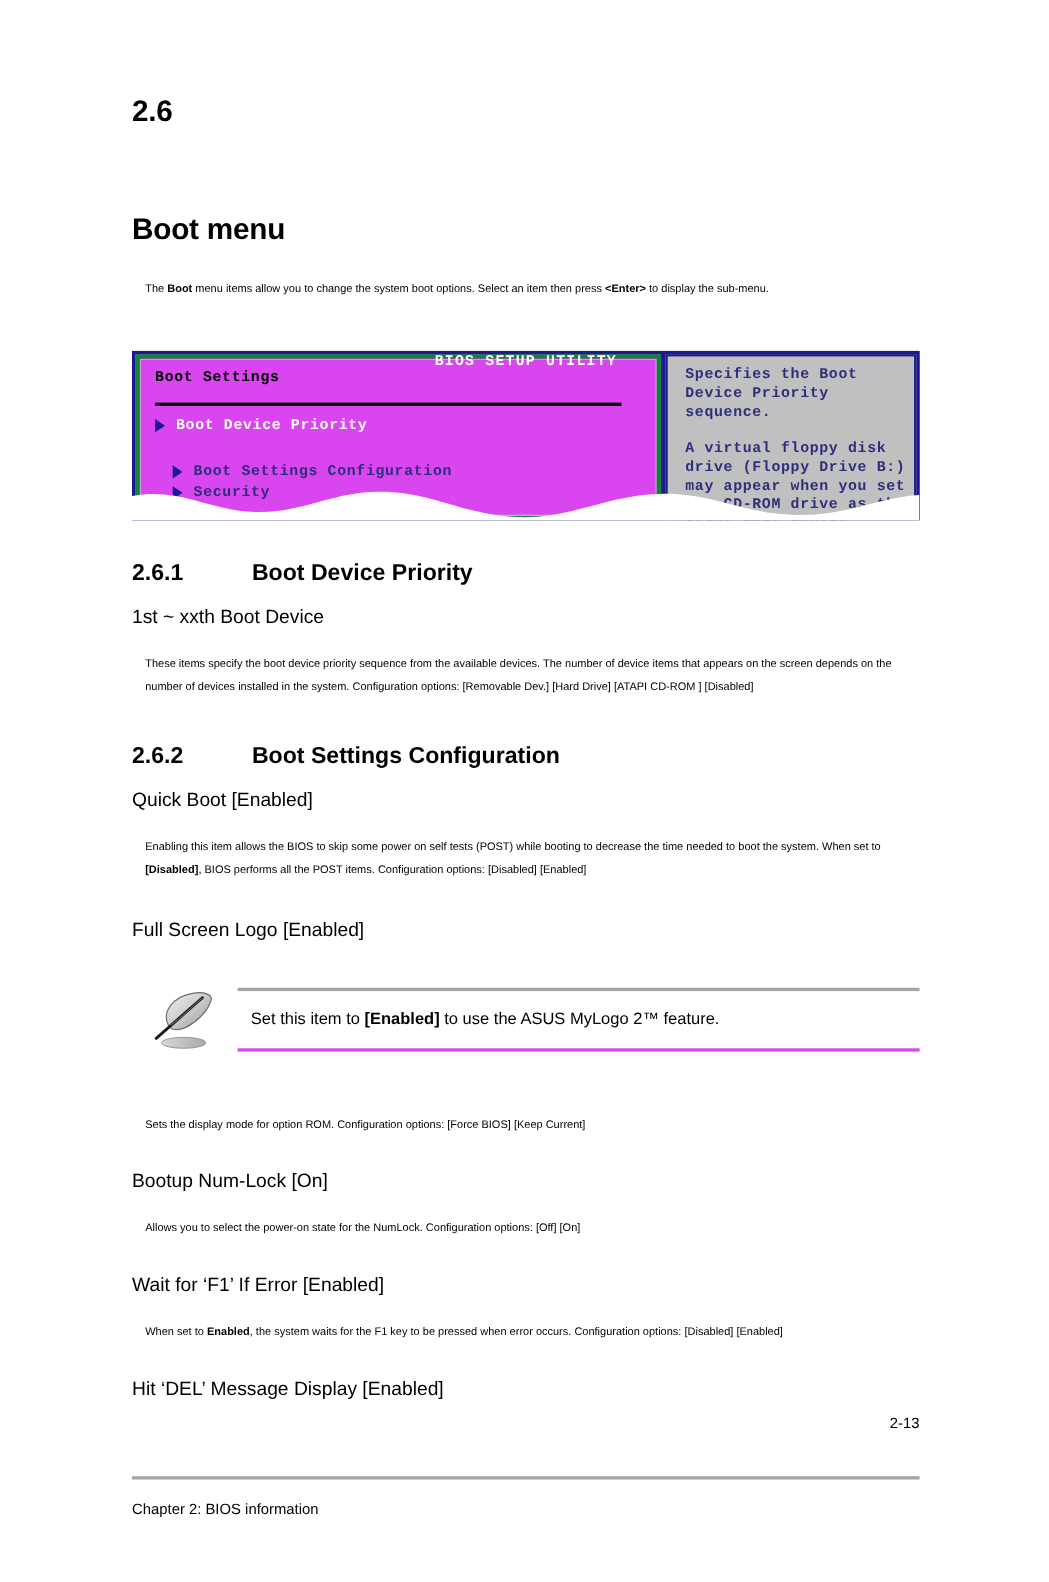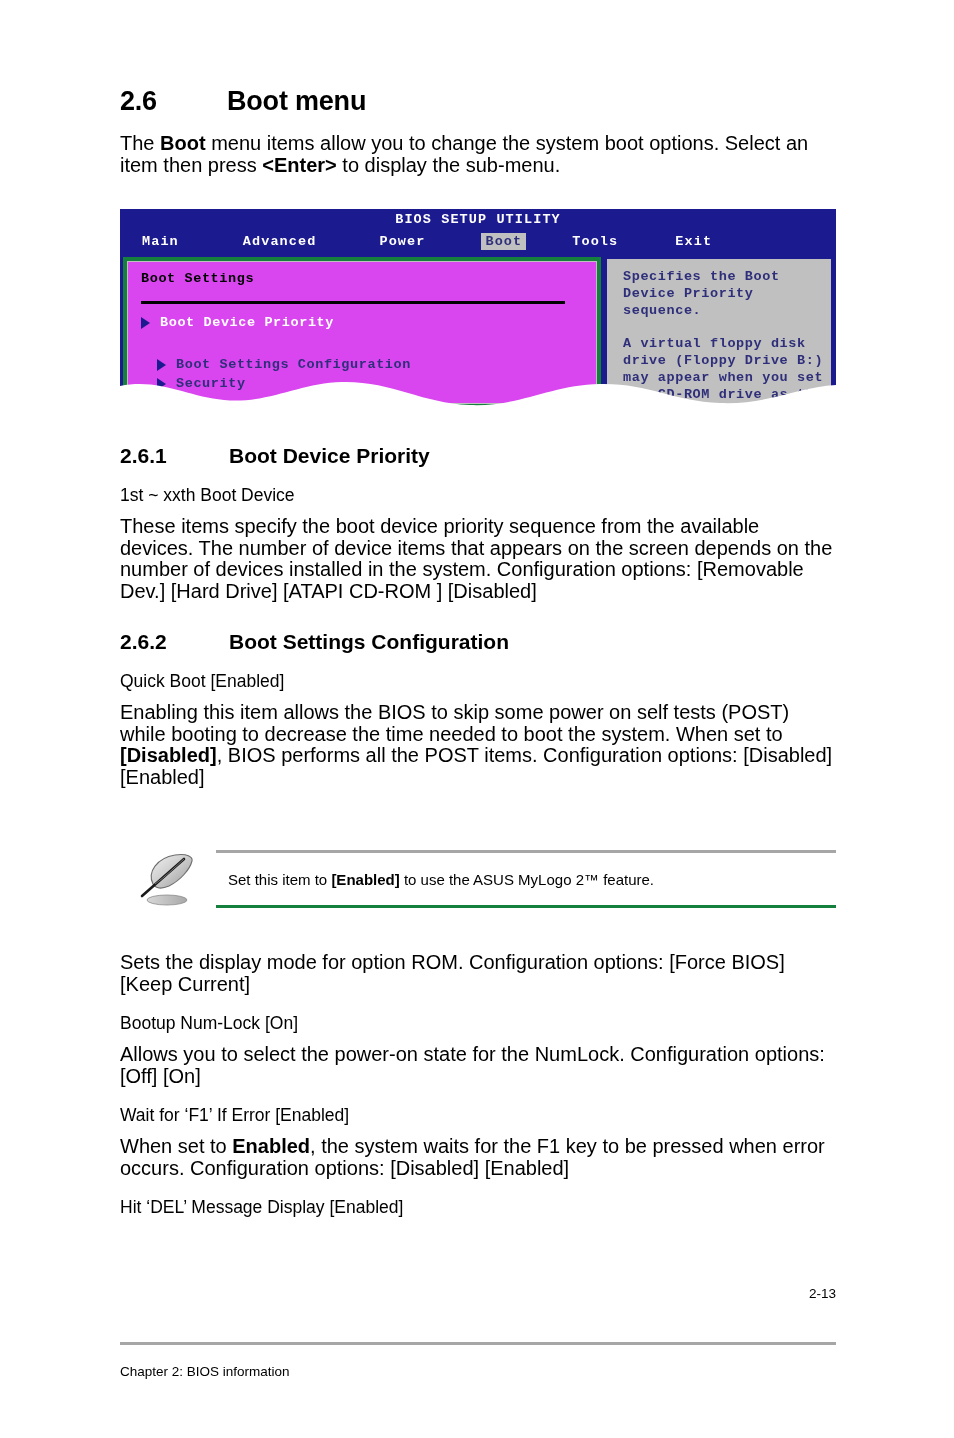--- a/index.html
+++ b/index.html
@@ -27,39 +27,40 @@
   }
 
   
   .h1 {
     display: flex;
     align-items: baseline;
     font-size: 27px;
     font-weight: bold;
     letter-spacing: -0.2px;
     margin: 0;
+    flex-direction: column;
   }
   .h1 .num { width: 107px; flex: 0 0 107px; }
   .h2 {
     display: flex;
     align-items: baseline;
     font-size: 21px;
     font-weight: bold;
     margin: 0;
   }
   .h2 .num { width: 109px; flex: 0 0 109px; }
   .h3 {
     font-size: 17.5px;
     font-weight: normal;
     margin: 0;
   }
   p.body {
-    font-size: 20px;
+    font-size: 10px;
     line-height: 21.5px;
-    margin: 0;
+    margin: 12px;
     text-align: left;
   }
   b { font-weight: bold; }
 
   
   .bios {
     position: relative;
     width: 716px;
     background: #ffffff;
   }
@@ -186,21 +187,21 @@
   .note-icon {
     width: 96px;
     flex: 0 0 96px;
     display: flex;
     align-items: center;
     justify-content: center;
   }
   .note-body {
     flex: 1;
     border-top: 3px solid #a6a6a6;
-    border-bottom: 3px solid #15803d;
+    border-bottom: 3px solid #d946ef;
     display: flex;
     align-items: center;
     padding: 11px 0 11px 12px;
     box-sizing: border-box;
     min-height: 46px;
   }
   .note-body .txt { font-size: 15px; }
 
   
   .footer-rule {
@@ -238,28 +239,20 @@
 
     <div style="height:16px"></div>
     <p class="body"><span>The </span><b>Boot</b><span> menu items allow you to change the system boot options. Select an item then press </span><b>&lt;Enter&gt;</b><span> to display the sub-menu.</span></p>
 
     <div style="height:33px"></div>
     <div class="bios">
       <div class="bios-inner">
 
         <div class="bios-title">BIOS SETUP UTILITY</div>
 
-        <div class="bios-tabs">
-          <span class="bios-tab t-main">Main</span>
-          <span class="bios-tab t-advanced">Advanced</span>
-          <span class="bios-tab t-power">Power</span>
-          <span class="bios-tab t-boot">Boot</span>
-          <span class="bios-tab t-tools">Tools</span>
-          <span class="bios-tab t-exit">Exit</span>
-        </div>
 
         <div class="bios-body">
 
           <div class="bios-left">
             <div class="mono sect-title">Boot Settings</div>
             <div class="rule"></div>
 
             <div class="bios-item selected">
               <span class="arrow"></span>
               <span class="mono lbl">Boot Device Priority</span>
@@ -314,20 +307,21 @@
       <span class="num">2.6.2</span>
       <span>Boot Settings Configuration</span>
     </div>
 
     <div style="height:17px"></div>
     <div class="h3">Quick Boot [Enabled]</div>
     <div style="height:10px"></div>
     <p class="body"><span>Enabling this item allows the BIOS to skip some power on self tests (POST) while booting to decrease the time needed to boot the system. When set to </span><b>[Disabled]</b><span>, BIOS performs all the POST items. Configuration options: [Disabled] [Enabled]</span></p>
 
     <div style="height:20px"></div>
+    <div class="h3">Full Screen Logo [Enabled]</div>
     <div style="height:10px"></div>
 
     <div style="height:32px"></div>
     <div class="note">
       <div class="note-icon">
         <svg width="62" height="58" viewBox="0 0 62 58">
           <defs>
             <linearGradient id="fg" x1="0" y1="0" x2="1" y2="1">
               <stop offset="0%" stop-color="#f2f2f2"></stop>
               <stop offset="45%" stop-color="#cfcfcf"></stop>

